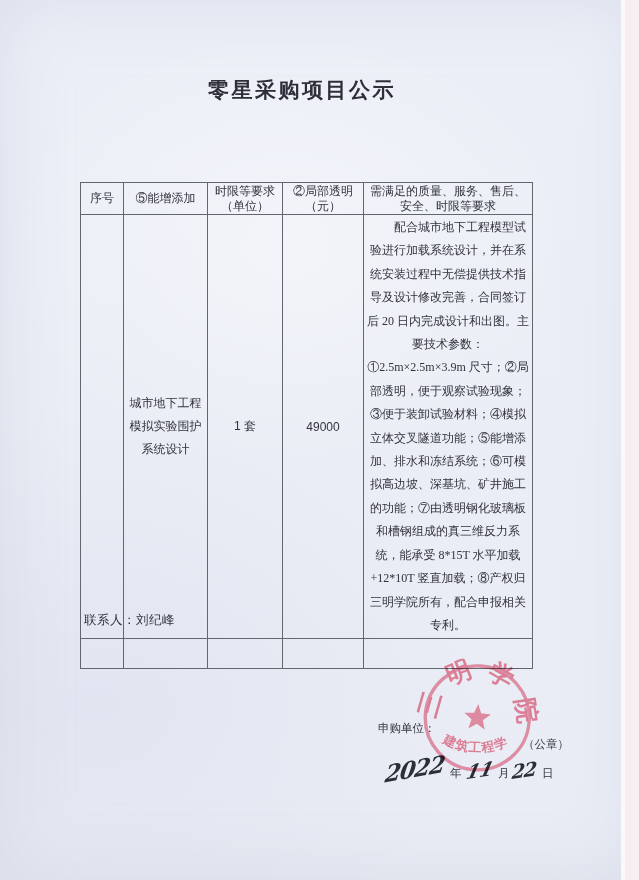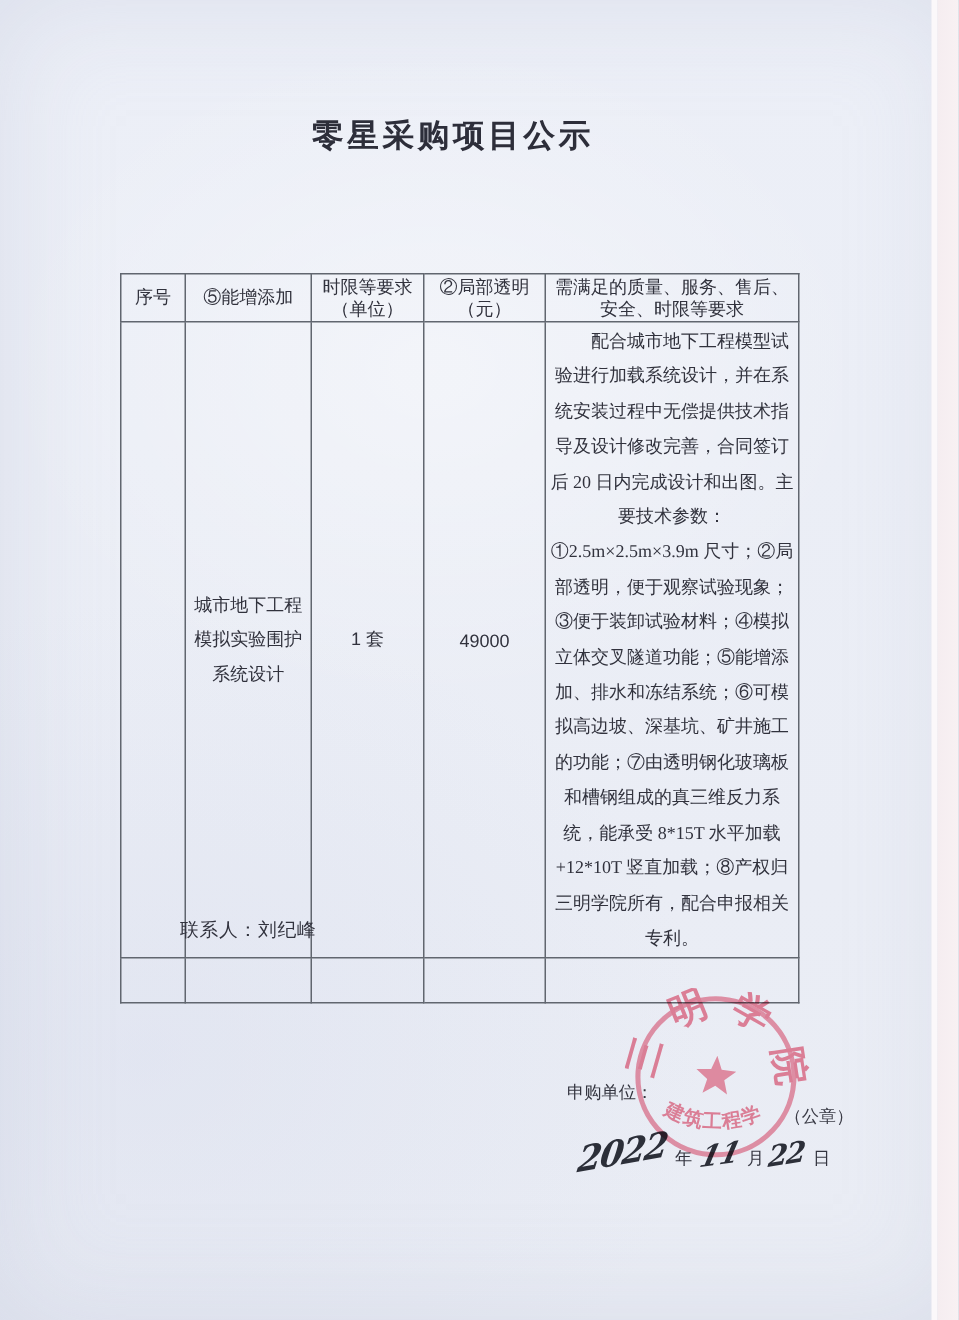--- a/index.html
+++ b/index.html
@@ -36,21 +36,21 @@
   tr.data td{vertical-align:middle;text-align:center;}
   td.cell-name{text-align:left;padding:4px 4px 4px 6px;line-height:23px;}
   td.cell-qty,td.cell-budget{text-align:left;padding-left:5px;
     font-family:"Liberation Sans","DejaVu Sans",sans-serif;font-size:12px;}
   td.cell-req{
     vertical-align:top;text-align:justify;text-justify:inter-ideograph;
     padding:5px 5px 4px 6px;line-height:23.4px;text-indent:2em;font-size:12px;
   }
   tr.empty{height:30px;}
   .contact-line{position:absolute;left:84px;font-size:12.5px;color:#32333e;letter-spacing:.5px;}
-  .contact-person{top:612px;margin-left:36px;}
+  .contact-person{top:612px;}
   .contact-phone{top:645px;}
   .unit-label{position:absolute;left:378px;top:721px;font-size:11.5px;color:#33343f;}
   .seal-note{position:absolute;left:479px;top:737px;font-size:11.5px;color:#3a3b46;margin-left:44px;}
   .date-row{position:absolute;left:385px;top:755px;display:flex;align-items:baseline;}
   .hand{font-family:"DejaVu Serif",serif;font-style:italic;font-weight:bold;color:#2c2f39;}
   .hand-year{font-size:23px;letter-spacing:-1px;display:inline-block;
     transform:rotate(-10deg) skewX(-18deg);}
   .hand-month{font-size:19px;display:inline-block;margin-left:4px;
     transform:rotate(-8deg) skewX(-22deg);}
   .hand-day{font-size:19px;letter-spacing:-1px;display:inline-block;margin-left:2px;

